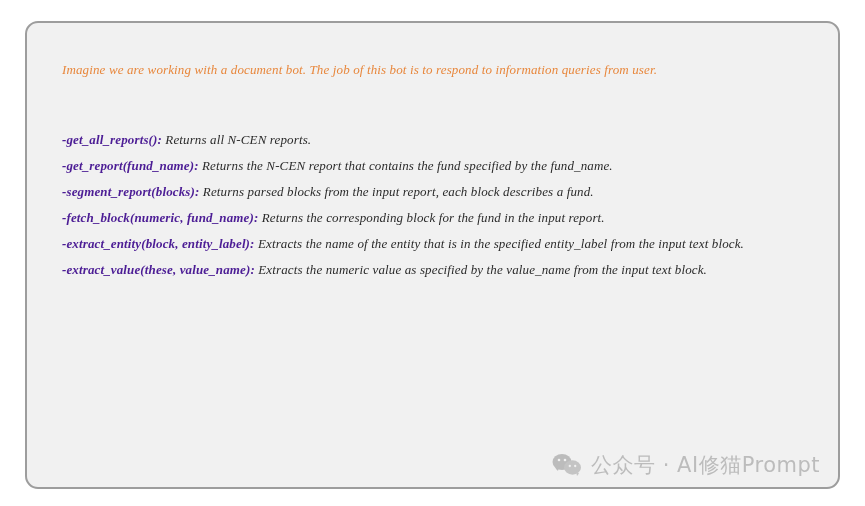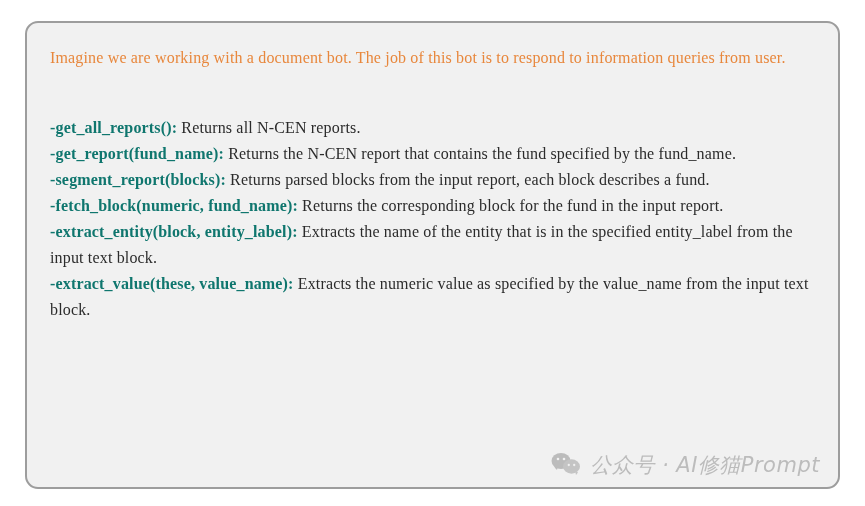--- a/index.html
+++ b/index.html
@@ -28,59 +28,59 @@
   }
 
   .card-inner {
     position: relative;
     padding: 18px 20px 0 19px;
     height: 100%;
     box-sizing: border-box;
   }
 
   .para {
-    margin: 4px;
-    font-size: 16px;
+    margin: 16px;
+    font-size: 13px;
     line-height: 26px;
     letter-spacing: 0.01em;
+    font-style: italic;
   }
 
   .intro {
     color: #e8873c;
     margin-bottom: 18px;
     max-width: 790px;
   }
 
   .functions {
     color: #2b2b2b;
     margin-bottom: 18px;
     max-width: 760px;
   }
 
   .functions b {
     font-weight: bold;
-    color: #0f766e;
+    color: #4c1d95;
   }
 
   .closing {
     color: #4189cf;
     max-width: 710px;
   }
 
   
   #watermark {
     position: absolute;
     right: 18px;
     bottom: 8px;
     display: flex;
-    align-items: flex-start;
+    align-items: center;
     gap: 9px;
     opacity: 0.72;
     pointer-events: none;
-    font-style: italic;
   }
   #watermark .wm-text {
     font-family: "DejaVu Sans", "Liberation Sans", sans-serif;
     font-size: 21px;
     color: #a8a8a8;
     letter-spacing: 0.5px;
     white-space: nowrap;
   }
   #watermark .wm-logo {
     display: block;

